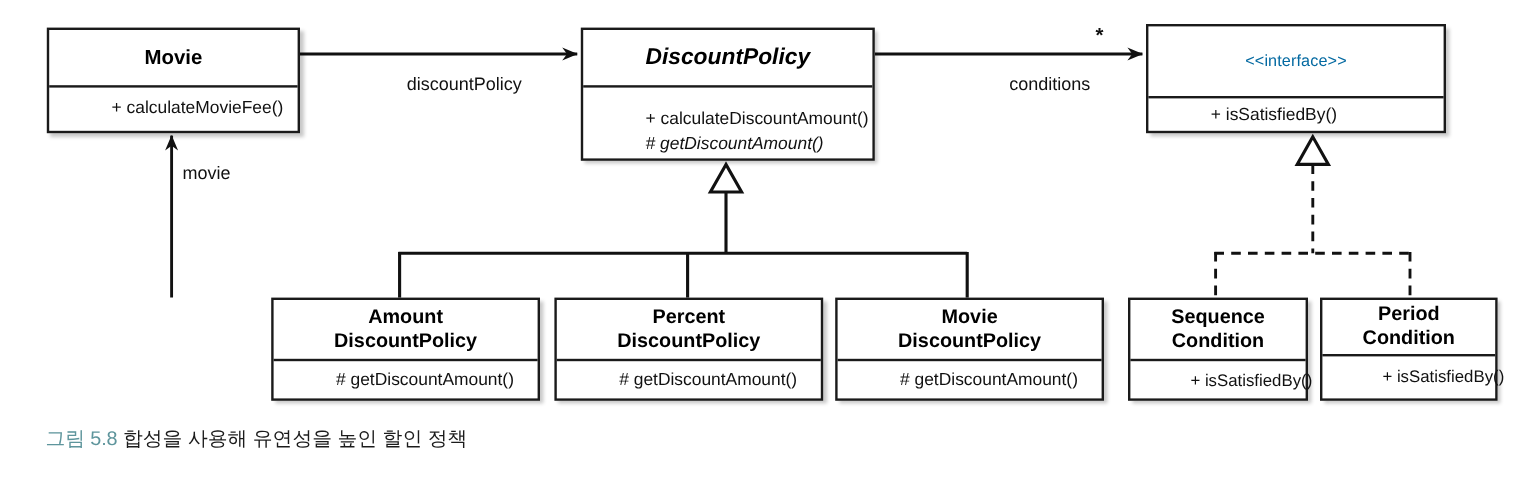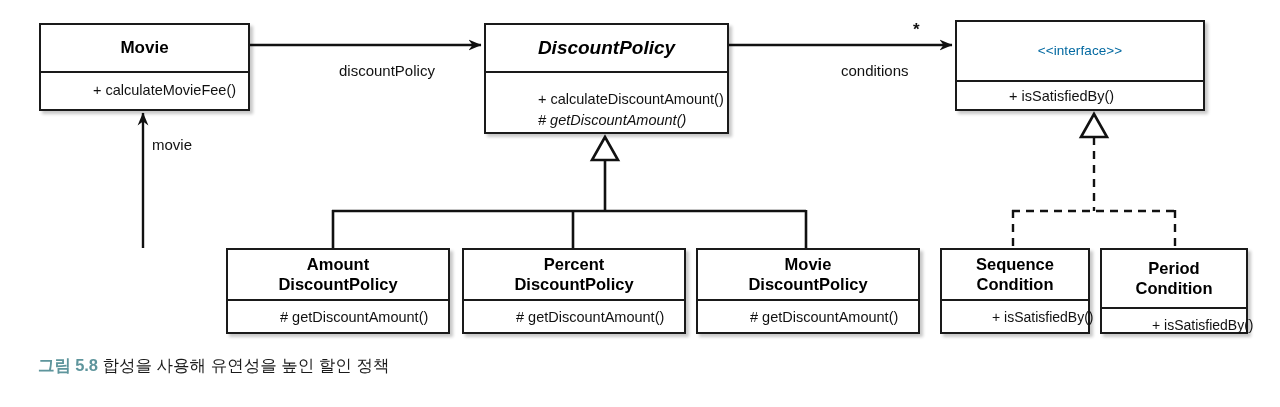--- a/index.html
+++ b/index.html
@@ -93,21 +93,21 @@
   
   .caption {
     position: absolute;
     left: 38px;
     top: 355px;
     font-size: 16.5px;
     white-space: nowrap;
     z-index: 5;
   }
   .caption-num {
-    font-weight: bold;
+    font-weight: normal;
     letter-spacing: -0.1px;
   }
   .caption-text { color: #1b1b1b; margin-top: 40px; }
 </style>
 </head>
 <body>
 
 <div id="canvas">
 
   <svg id="edge-layer" viewBox="0 0 1280 407" xmlns="http://www.w3.org/2000/svg">
@@ -223,21 +223,21 @@
     <div class="uml-head two-line" style="height:51px;text-align:right;">
       <span>Sequence</span>
       <span>Condition</span>
     </div>
     <div class="uml-body" style="height:33px; padding-left:8px;">
       <div class="op" style="font-size:14px;">+ isSatisfiedBy()</div>
     </div>
   </div>
 
   <div class="uml-box" style="left:1100px; top:248px; width:148px; height:86px;">
-    <div class="uml-head two-line" style="height:59px;">
+    <div class="uml-head two-line" style="height:47px;">
       <span>Period</span>
       <span>Condition</span>
     </div>
     <div class="uml-body" style="height:33px; padding-left:8px;">
       <div class="op" style="font-size:14px;">+ isSatisfiedBy()</div>
     </div>
   </div>
 
   <div class="caption">
     <span class="caption-num" style="color:#5e959c;">그림 5.8</span><span>&nbsp;</span><span class="caption-text">합성을 사용해 유연성을 높인 할인 정책</span>

